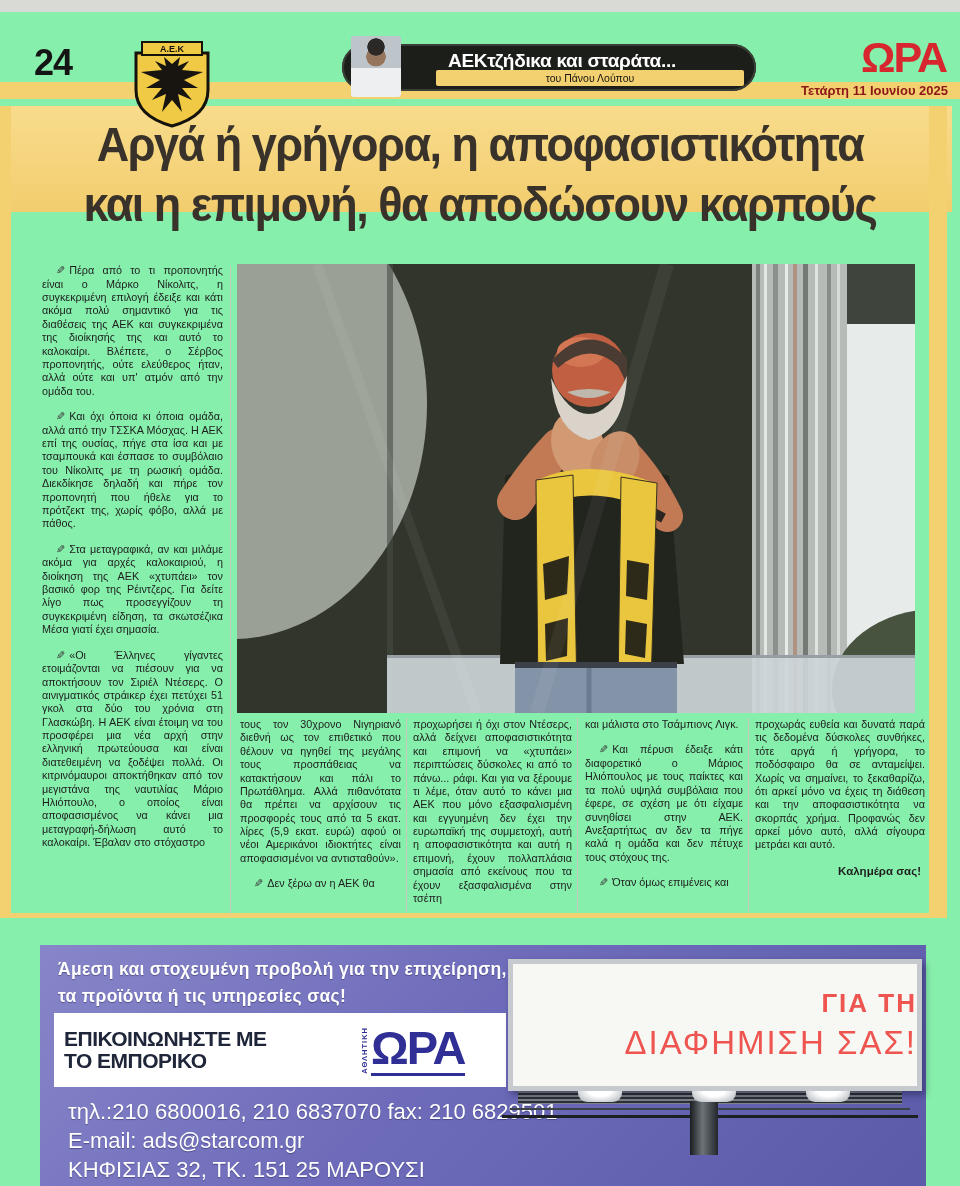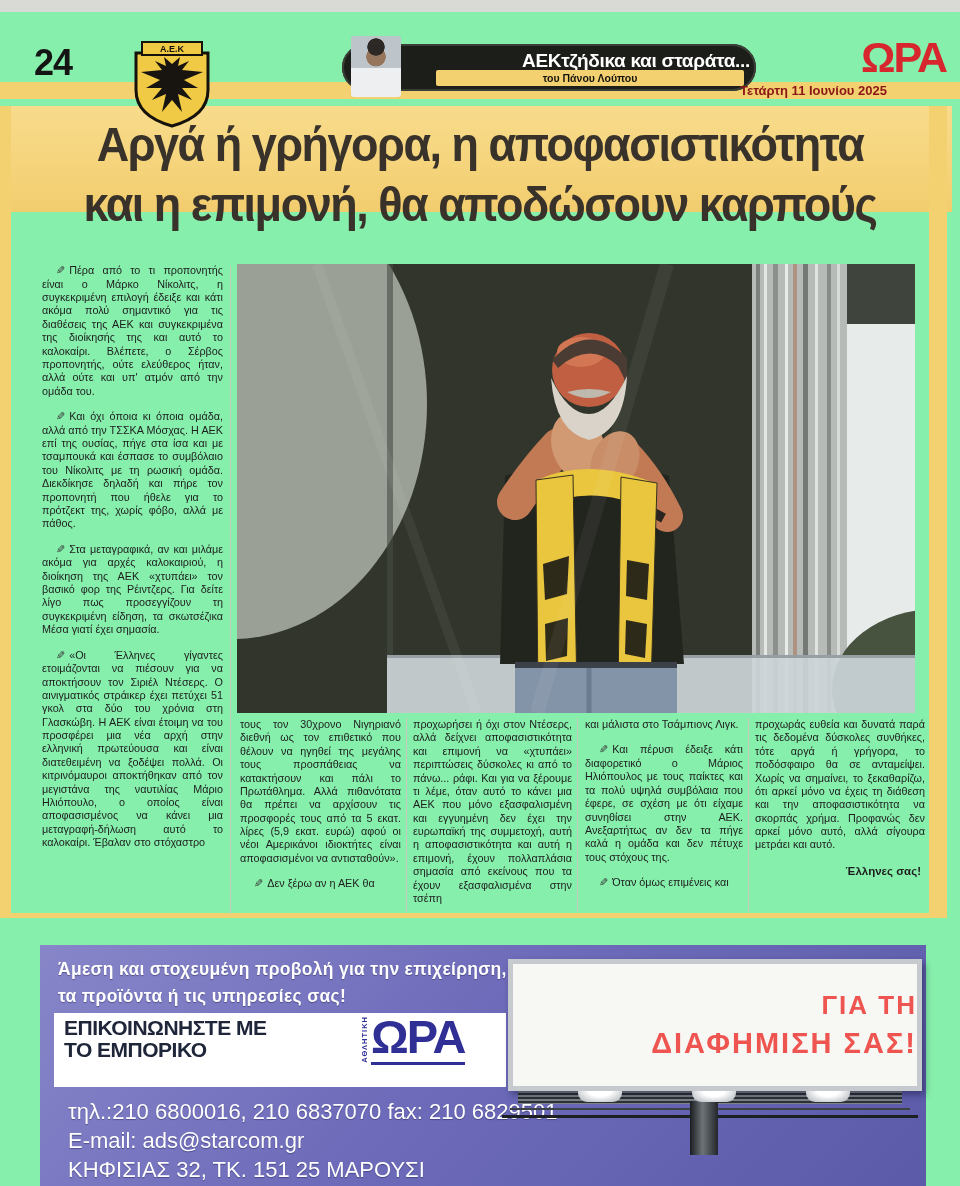--- a/index.html
+++ b/index.html
@@ -11,27 +11,27 @@
   .page-number{left:34px;top:30px;font-size:36px;font-weight:900;color:#141414;letter-spacing:-1px;}
   .yellow-band{left:0;top:70px;width:960px;height:17px;background:#f3d170;}
   .crest{left:126px;top:28px;width:92px;height:88px;z-index:4;}
   .pill{left:342px;top:32px;width:414px;height:47px;background:#1c1e19;border-radius:26px;
         box-shadow:inset 0 0 0 2px #3b3e37;z-index:3;}
   .columnist-photo{left:351px;top:24px;width:50px;height:61px;z-index:5;border-radius:3px;
         background:
           radial-gradient(circle at 50% 18%, #2c2826 0 15%, rgba(0,0,0,0) 16%),
           radial-gradient(circle at 50% 34%, #96755d 0 20%, rgba(0,0,0,0) 21%),
           linear-gradient(180deg,#bdc4ca 0 52%,#edeff0 52% 100%);}
-  .pill-title{position:absolute;left:106px;top:6px;width:302px;text-align:right;color:#ffffff;
+  .pill-title{position:absolute;left:106px;top:6px;width:302px;text-align:left;color:#ffffff;
         font-size:19px;font-weight:900;letter-spacing:-0.3px;white-space:nowrap;}
   .pill-sub{position:absolute;left:94px;bottom:5px;width:308px;height:16px;background:#f3d170;
-        color:#15130e;font-size:10.5px;font-weight:700;text-align:center;line-height:16px;border-radius:2px;}
+        color:#15130e;font-size:10.5px;font-weight:400;text-align:center;line-height:16px;border-radius:2px;}
   .masthead{left:838px;top:24px;width:108px;text-align:right;font-size:43px;font-weight:900;
         color:#d8262e;letter-spacing:-2px;line-height:1;z-index:4;}
-  .issue-date{left:740px;top:70px;width:208px;font-size:13px;font-weight:700;
+  .issue-date{left:740px;top:70px;width:208px;text-align:right;font-size:13px;font-weight:700;
         color:#8c1616;z-index:4;line-height:17px;}
 
   
   .strip{background:#f3d170;}
   .strip-left{left:0;top:94px;width:11px;height:812px;}
   .strip-right{left:929px;top:94px;width:18px;height:812px;}
   .strip-bottom{left:8px;top:901px;width:939px;height:5px;}
   .headline-box{left:8px;top:94px;width:944px;height:106px;
         background:linear-gradient(180deg,#f8dc8c,#f2cd6e);}
   .headline-box .hl{display:block;text-align:center;font-weight:900;color:#38322a;
@@ -56,35 +56,35 @@
   .vsep3{left:577px;top:706px;height:194px;}
   .vsep4{left:748px;top:706px;height:194px;}
   .photo{left:237px;top:252px;width:678px;height:449px;background:#34382f;}
   .photo svg{display:block;width:100%;height:100%;}
 
   
   .ad{left:40px;top:933px;width:886px;height:246px;
       background:linear-gradient(135deg,#8886c9 0%,#6e6cba 45%,#5a5aa9 100%);}
   .ad-tagline{left:18px;top:11px;color:#ffffff;font-size:17.5px;font-weight:600;
       line-height:1.55;letter-spacing:.3px;text-shadow:0 1px 1px rgba(0,0,40,.35);}
-  .ad-whitebox{left:14px;top:68px;width:452px;height:74px;background:#ffffff;display:flex;align-items:flex-start;}
+  .ad-whitebox{left:14px;top:68px;width:452px;height:74px;background:#ffffff;display:flex;align-items:center;}
   .ad-heading{flex:1;padding:4px 6px 4px 10px;color:#20263a;font-size:21px;font-weight:900;
       line-height:1.05;letter-spacing:-0.5px;}
   .ad-logo-wrap{width:146px;display:flex;align-items:center;justify-content:flex-start;}
   .ad-logo-vert{writing-mode:vertical-rl;transform:rotate(180deg);font-size:7.5px;font-weight:700;
       color:#2f2f96;letter-spacing:1px;margin-right:2px;}
   .ad-logo{font-size:47px;font-weight:900;color:#2f2f96;letter-spacing:-2px;line-height:1;
       border-bottom:3px solid #2f2f96;padding-bottom:2px;}
   .ad-contact{left:28px;top:152px;color:#ffffff;font-size:22px;font-weight:400;
       line-height:1.32;text-shadow:0 1px 1px rgba(0,0,40,.35);}
   .board{left:468px;top:14px;width:404px;height:122px;background:#f7f7f4;border:5px solid #c6cacf;
       box-shadow:3px 4px 7px rgba(10,10,40,.4);display:flex;flex-direction:column;
       justify-content:center;text-align:right;z-index:3;}
   .board .b1{font-size:26px;font-weight:900;color:#ef5550;letter-spacing:2px;line-height:1.45;}
-  .board .b2{font-size:29px;font-weight:700;color:#ef5550;letter-spacing:2px;line-height:1.3;}
+  .board .b2{font-size:33px;font-weight:400;color:#ef5550;letter-spacing:2px;line-height:1.3;}
   .ledge{left:478px;top:146px;width:384px;height:13px;z-index:2;
       background:repeating-linear-gradient(180deg,#7c8288 0 2px,#2c3136 2px 4px);}
   .lamp{top:146px;width:44px;height:11px;z-index:3;border-radius:0 0 9px 9px;
       background:radial-gradient(ellipse at 50% 0,#ffffff 35%,#a9afb5 100%);}
   .lamp1{left:538px;} .lamp2{left:652px;} .lamp3{left:766px;}
   .rail{left:462px;top:170px;width:416px;height:3px;background:#1d2023;z-index:1;}
   .rail2{left:470px;top:163px;width:400px;height:2px;background:#3c4146;z-index:1;}
   .pole{left:650px;top:156px;width:28px;height:54px;z-index:2;
       background:linear-gradient(90deg,#1a1d20,#6d7378 45%,#23272b);}
 </style>
@@ -194,21 +194,21 @@
   </div>
 
   <div class="abs col col4">
     <p class="cont"><span>και μάλιστα στο Τσάμπιονς Λιγκ.</span></p>
     <p><span class="marker">✎</span><span>Και πέρυσι έδειξε κάτι διαφορετικό ο Μάριος Ηλιόπουλος με τους παίκτες και τα πολύ υψηλά συμβόλαια που έφερε, σε σχέση με ότι είχαμε συνηθίσει στην ΑΕΚ. Ανεξαρτήτως αν δεν τα πήγε καλά η ομάδα και δεν πέτυχε τους στόχους της.</span></p>
     <p><span class="marker">✎</span><span>Όταν όμως επιμένεις και</span></p>
   </div>
 
   <div class="abs col col5">
     <p class="cont"><span>προχωράς ευθεία και δυνατά παρά τις δεδομένα δύσκολες συνθήκες, τότε αργά ή γρήγορα, το ποδόσφαιρο θα σε ανταμείψει. Χωρίς να σημαίνει, το ξεκαθαρίζω, ότι αρκεί μόνο να έχεις τη διάθεση και την αποφασιστικότητα να σκορπάς χρήμα. Προφανώς δεν αρκεί μόνο αυτό, αλλά σίγουρα μετράει και αυτό.</span></p>
-    <p class="signoff">Έλληνες σας!</p>
+    <p class="signoff">Καλημέρα σας!</p>
   </div>
 
   <div class="abs ad">
     <div class="abs ad-tagline">
       <div>Άμεση και στοχευμένη προβολή για την επιχείρηση,</div>
       <div>τα προϊόντα ή τις υπηρεσίες σας!</div>
     </div>
 
     <div class="abs ad-whitebox">
       <div class="ad-heading">

